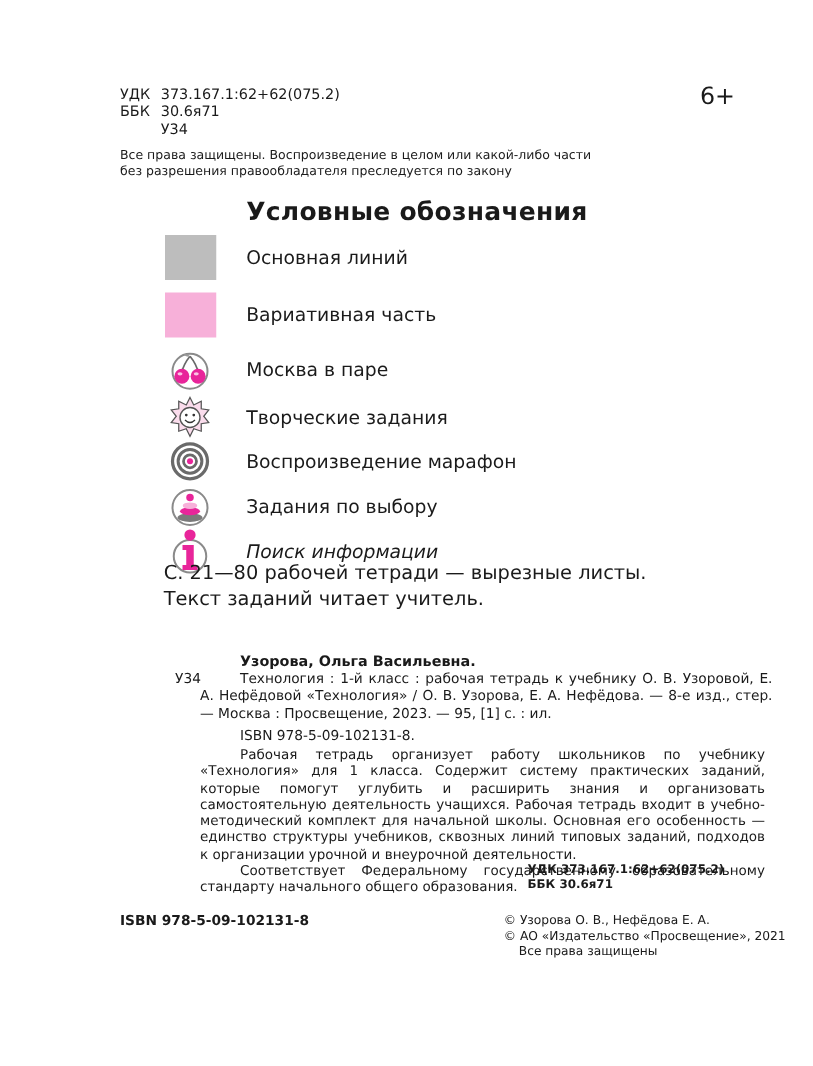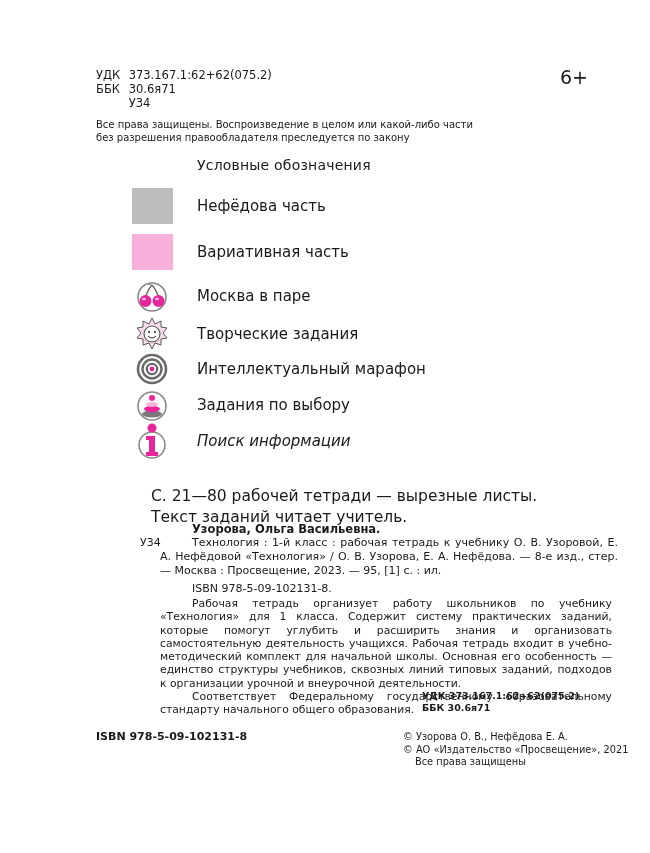--- a/index.html
+++ b/index.html
@@ -6,26 +6,26 @@
   body {
     width:650px; height:853px; background:#ffffff; position:relative; overflow:hidden;
     font-family:"DejaVu Sans", sans-serif; color:#1a1a1a;
   }
   .abs { position:absolute; }
   .cat { left:96px; top:68px; font-size:11.5px; line-height:14px; }
   .cat .row { white-space:nowrap; }
   .cat .lbl { display:inline-block; width:29px; }
   .age { left:560px; top:66px; font-size:19px; }
   .rights { left:96px; top:118px; font-size:10px; line-height:13px; }
-  .legend-title { left:197px; top:157px; font-size:14px; font-weight:normal; letter-spacing:0.2px; }
+  .legend-title { left:197px; top:157px; font-size:20px; font-weight:bold; letter-spacing:0.2px; }
   .legend-row { left:131px; height:40px; display:flex; align-items:center; }
   .legend-row .ic { width:42px; height:40px; display:flex; align-items:center; justify-content:center; }
   .legend-row .txt { position:absolute; left:66px; font-size:15px; white-space:nowrap; }
   .sw { width:41px; height:36px; }
-  .note { left:131px; top:486px; font-size:15.5px; line-height:21px;margin-left:20px; }
+  .note { left:131px; top:448px; font-size:15.5px; line-height:21px; }
   .biblio { left:128px; top:522px; width:490px; font-size:11px; line-height:14px; }
   .biblio .code { position:absolute; left:12px; top:14px; }
   .biblio .author { font-weight:bold; padding-left:64px; font-size:11.5px; }
   .biblio .body { padding-left:32px; }
   .biblio .ind { text-indent:32px; text-align:justify; }
   .biblio .isbn { padding-left:64px; margin-top:4px; }
   .annot { left:160px; top:597px; width:452px; font-size:10.8px; line-height:13.3px; }
   .annot p { margin:0; text-indent:32px; text-align:justify; }
   .annot-udk { left:422px; top:690px; font-size:9.5px; line-height:12px; font-weight:bold; }
   .isbn-main { left:96px; top:730px; font-size:11px; font-weight:bold; }
@@ -56,21 +56,21 @@
   <div>Все права защищены. Воспроизведение в целом или какой-либо части</div>
   <div>без разрешения правообладателя преследуется по закону</div>
 </div>
 
 <div class="abs legend-title">Условные обозначения</div>
 
 <div class="abs legend-row" style="top:186px;">
   <div class="ic">
       <div class="sw" style="background:#bdbdbd;"></div>
     </div>
-  <span class="txt">Нефёдова часть</span>
+  <span class="txt">Основная линий</span>
 </div>
 
 <div class="abs legend-row" style="top:232px;">
   <div class="ic">
       <div class="sw" style="background:#f7b0d9;"></div>
     </div>
   <span class="txt">Вариативная часть</span>
 </div>
 
 <div class="abs legend-row" style="top:276px;">
@@ -103,21 +103,21 @@
 
 <div class="abs legend-row" style="top:349px;">
   <div class="ic">
     <svg width="34" height="34" viewBox="0 0 34 34">
       <circle cx="17" cy="17" r="14" fill="none" stroke="#6a6a6a" stroke-width="2.6"></circle>
       <circle cx="17" cy="17" r="9.5" fill="none" stroke="#6a6a6a" stroke-width="2.4"></circle>
       <circle cx="17" cy="17" r="5.2" fill="none" stroke="#6a6a6a" stroke-width="2.2"></circle>
       <circle cx="17" cy="17" r="2.4" fill="#e8259a"></circle>
     </svg>
   </div>
-  <span class="txt">Интеллектуальный марафон</span>
+  <span class="txt">Воспроизведение марафон</span>
 </div>
 
 <div class="abs legend-row" style="top:385px;">
   <div class="ic">
     <svg width="34" height="34" viewBox="0 0 34 34">
       <circle cx="17" cy="18" r="14" fill="none" stroke="#8a8a8a" stroke-width="1.6"></circle>
       <ellipse cx="17" cy="26" rx="10" ry="3.5" fill="#7a7a7a"></ellipse>
       <ellipse cx="17" cy="21" rx="8" ry="3.2" fill="#e8259a"></ellipse>
       <ellipse cx="17" cy="16.5" rx="5.8" ry="2.6" fill="#f7b0d9"></ellipse>
       <circle cx="17" cy="10" r="3" fill="#e8259a"></circle>

